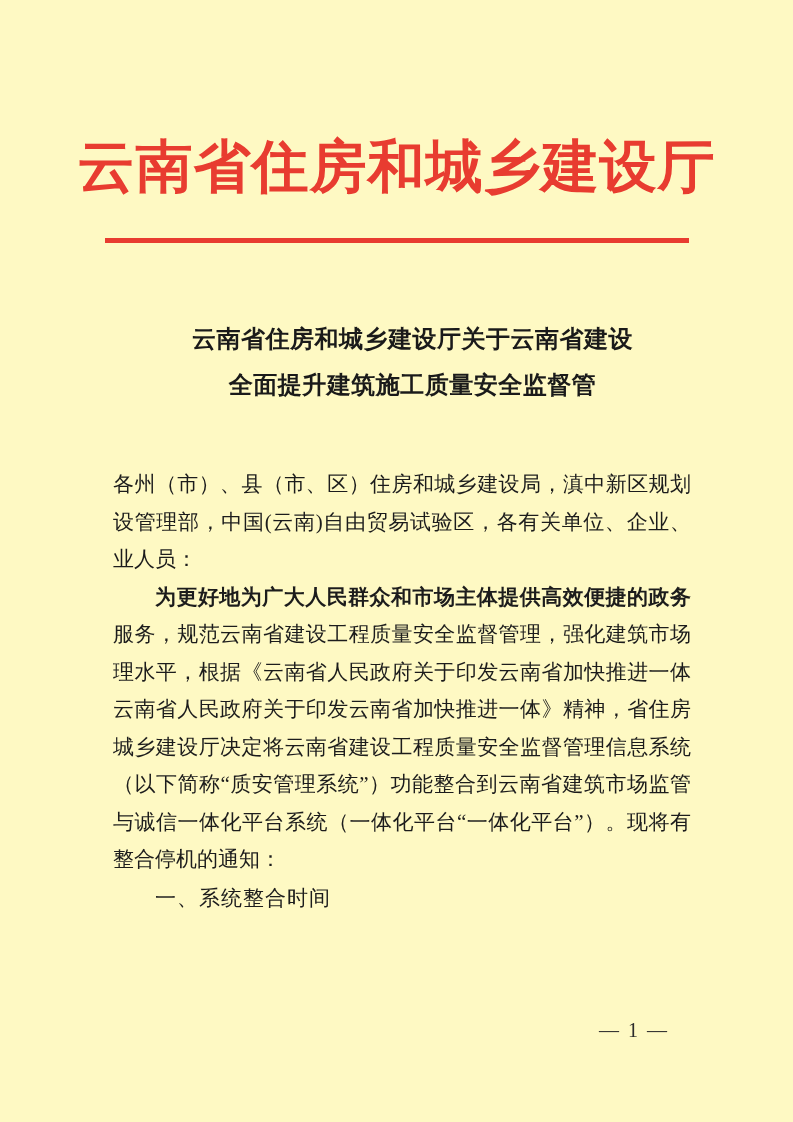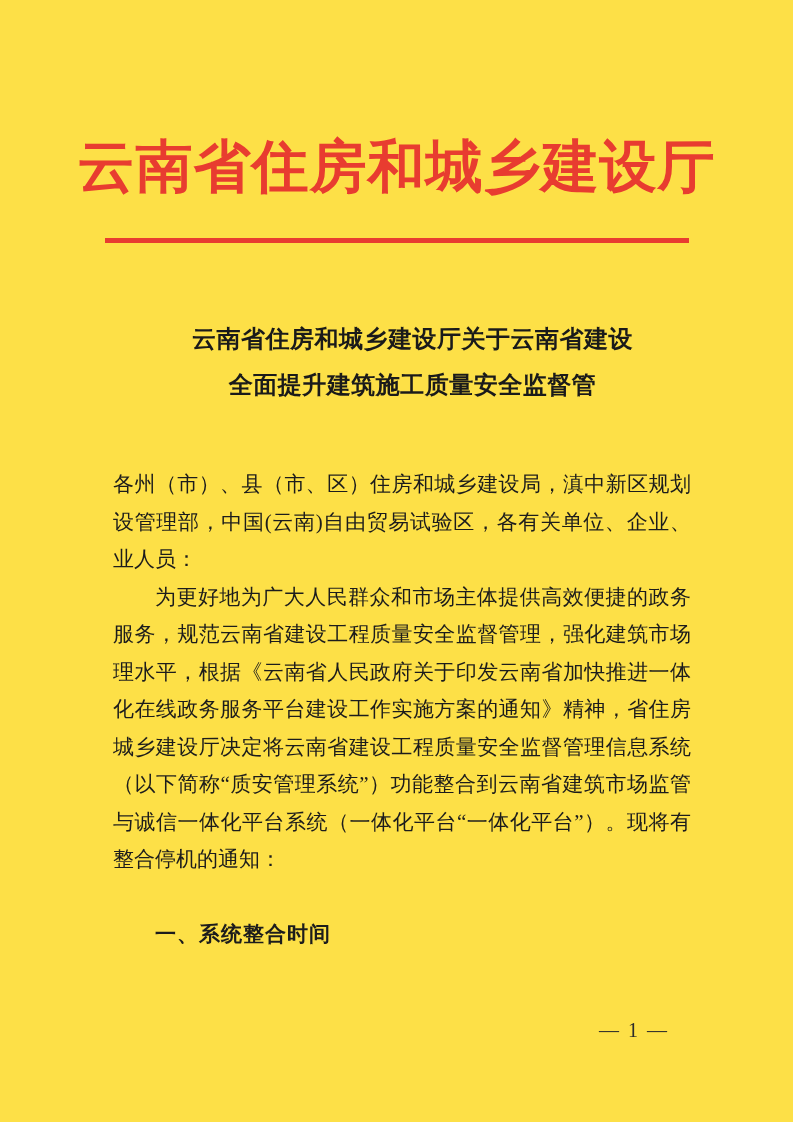--- a/index.html
+++ b/index.html
@@ -4,21 +4,21 @@
 <style>
   html, body {
     margin: 0;
     padding: 0;
     background: #ffffff;
   }
   .page {
     position: relative;
     width: 793px;
     height: 1122px;
-    background: #fde047;
+    background: #fef9c3;
     overflow: hidden;
     font-family: "Liberation Serif", serif;
   }
   
   .letterhead {
     position: absolute;
     top: 131px;
     left: 0;
     width: 100%;
     text-align: center;
@@ -66,26 +66,26 @@
     white-space: normal;
     overflow: hidden;
   }
   .body-text .just {
     text-align: justify;
     text-align-last: justify;
     text-justify: inter-character;
   }
   .body-text .indent {
     padding-left: 42px;
+    font-weight: bold;
   }
   .body-text .heading {
     font-family: "Liberation Sans", sans-serif;
-    font-weight: 700;
+    font-weight: 400;
     letter-spacing: 1px;
-    margin-top: 36px;
   }
   
   .page-number {
     position: absolute;
     top: 1018px;
     left: 586px;
     width: 96px;
     text-align: center;
     font-size: 20px;
     line-height: 24px;
@@ -108,21 +108,21 @@
     <div>全面提升建筑施工质量安全监督管</div>
   </div>
 
   <div class="body-text">
       <div class="line just">各州（市）、县（市、区）住房和城乡建设局，滇中新区规划建</div>
       <div class="line just">设管理部，中国(云南)自由贸易试验区，各有关单位、企业、从</div>
       <div class="line">业人员：</div>
       <div class="line indent just">为更好地为广大人民群众和市场主体提供高效便捷的政务</div>
       <div class="line just">服务，规范云南省建设工程质量安全监督管理，强化建筑市场</div>
       <div class="line just">理水平，根据《云南省人民政府关于印发云南省加快推进一体</div>
-      <div class="line just">化在线政务服务平台建设工作实施方案的通知》精神，省住房</div>
+      <div class="line just">云南省人民政府关于印发云南省加快推进一体》精神，省住房</div>
       <div class="line just">城乡建设厅决定将云南省建设工程质量安全监督管理信息系统</div>
       <div class="line just">（以下简称“质安管理系统”）功能整合到云南省建筑市场监管</div>
       <div class="line just">与诚信一体化平台系统（一体化平台“一体化平台”）。现将有关</div>
       <div class="line">整合停机的通知：</div>
       <div class="line indent heading">一、系统整合时间</div>
     </div>
 
   <div class="page-number">— 1 —</div>
 
 </div>

